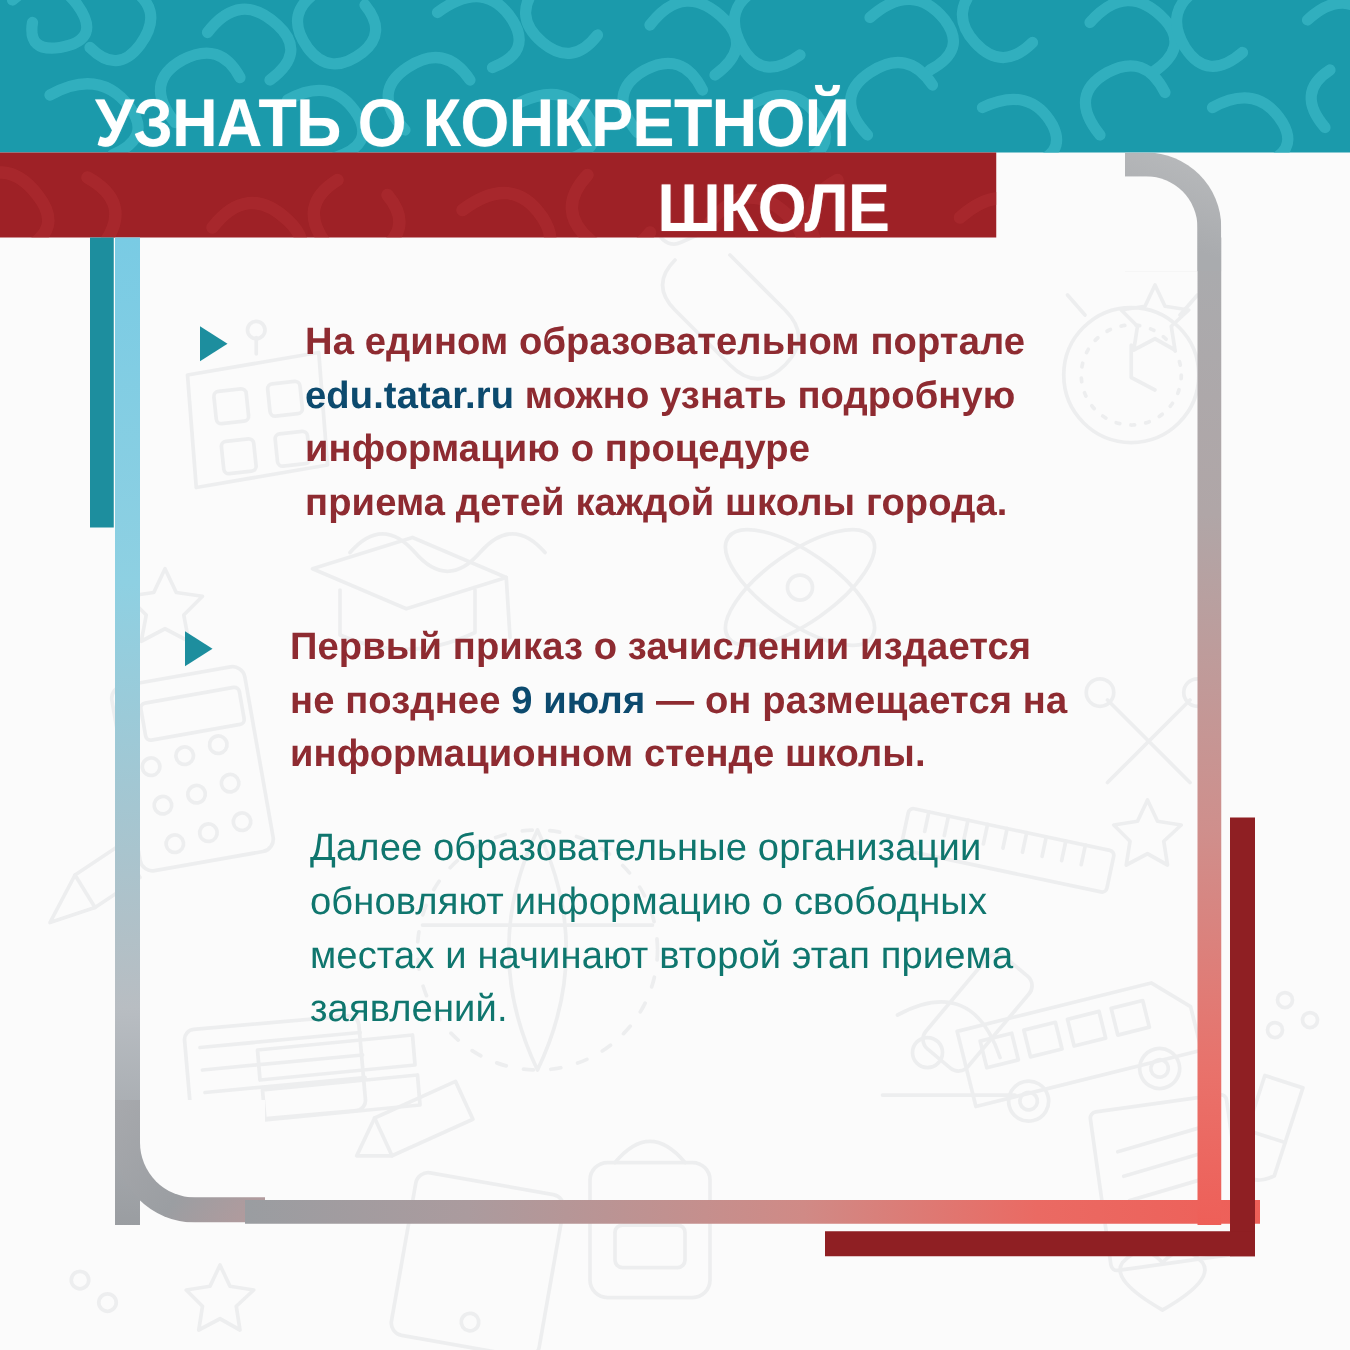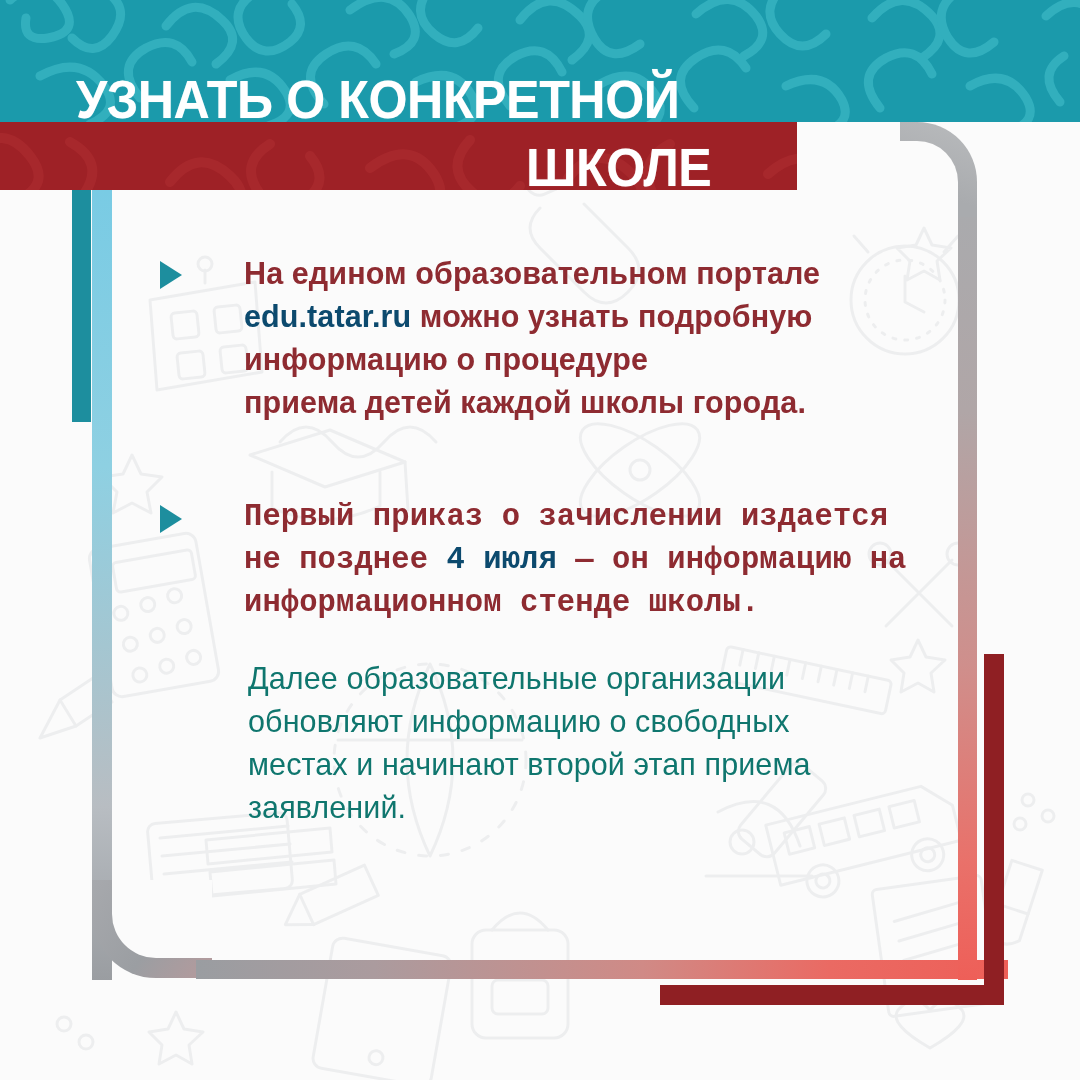--- a/index.html
+++ b/index.html
@@ -117,21 +117,21 @@
 
   
   .content { position:absolute; left:0; top:0; width:1080px; height:988px; }
 
   .bullet-row {
     position:absolute;
     display:flex;
     align-items:flex-start;
   }
   .bullet-row.b1 { left:160px; top:252px; }
-  .bullet-row.b2 { left:160px; top:496px;font-family:Liberation Mono, monospace; }
+  .bullet-row.b2 { left:148px; top:496px; }
 
   .tri {
     width:0; height:0;
     border-left:22px solid #1d8e9e;
     border-top:14px solid transparent;
     border-bottom:14px solid transparent;
     margin-top:9px;
     flex:0 0 auto;
   }
   .bullet-text {
@@ -355,21 +355,21 @@
       <span class="tri"></span>
       <div class="bullet-text"><span>На едином образовательном портале
 </span><span class="accent-word">edu.tatar.ru</span><span> можно узнать подробную
 информацию о процедуре
 приема детей каждой школы города.</span></div>
     </div>
 
     <div class="bullet-row b2">
       <span class="tri"></span>
       <div class="bullet-text"><span>Первый приказ о зачислении издается
-не позднее </span><span class="accent-word">4 июля</span><span> — он информацию на
+не позднее </span><span class="accent-word">9 июля</span><span> — он размещается на
 информационном стенде школы.</span></div>
     </div>
 
     <div class="note">Далее образовательные организации
 обновляют информацию о свободных
 местах и начинают второй этап приема
 заявлений.</div>
 
   </div>
 </div>

